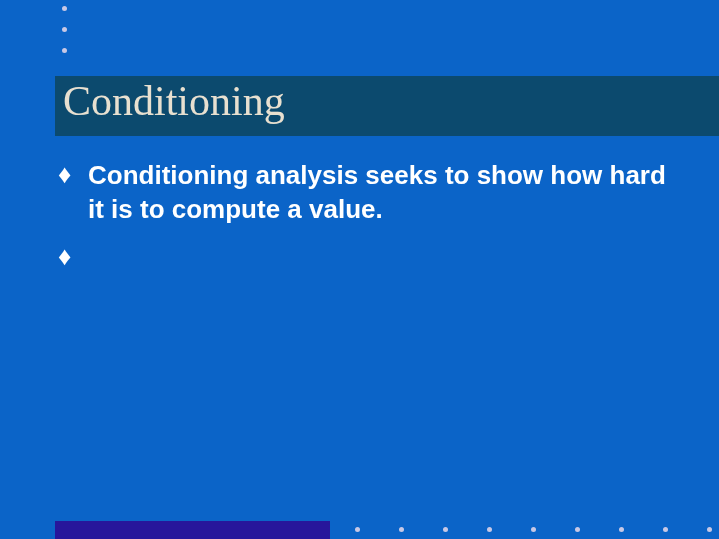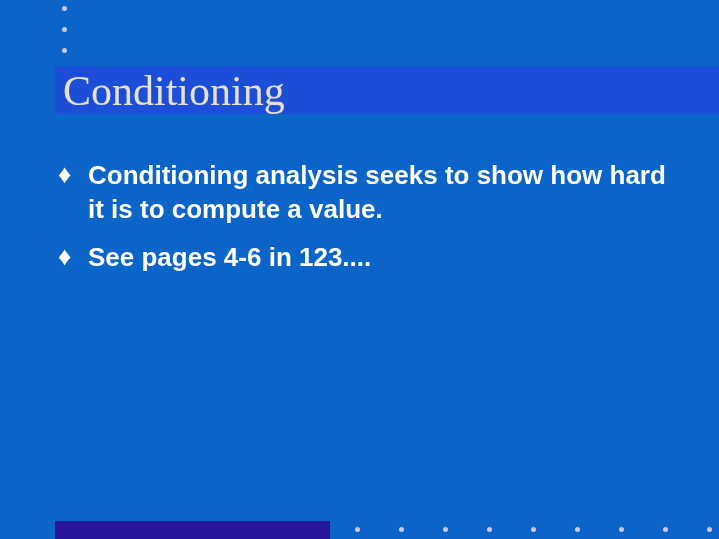--- a/index.html
+++ b/index.html
@@ -28,24 +28,24 @@
     height: 5px;
     background: #C8C8E6;
     border-radius: 50%;
     margin-bottom: 16px;
   }
 
   
   .title-bar {
     position: absolute;
     left: 55px;
-    top: 66px;
+    top: 76px;
     width: 664px;
-    height: 48px;
-    background: #1d4ed8;
+    height: 60px;
+    background: #0c4a6e;
   }
   .title-text {
     position: absolute;
     left: 8px;
     top: -2px;
     font-size: 42px;
     line-height: 54px;
     color: #E8E0D0;
     font-family: "Liberation Serif", serif;
     font-weight: normal;
@@ -123,21 +123,20 @@
 
   <div class="body">
 
     <div class="bullet-row">
       <span class="bullet-mark">♦</span>
       <span class="bullet-text">Conditioning analysis seeks to show how hard it is to compute a value.</span>
     </div>
 
     <div class="bullet-row">
       <span class="bullet-mark">♦</span>
-      <span class="bullet-text">See pages 4-6 in 123....</span>
     </div>
 
   </div>
 
   <div class="bottom-bar"></div>
   <div class="bottom-dots" id="bottom-dots">
       <div class="bdot" style="left: 0px; background: rgb(200, 200, 230);"></div>
       <div class="bdot" style="left: 44px; background: rgb(200, 200, 230);"></div>
       <div class="bdot" style="left: 88px; background: rgb(200, 200, 230);"></div>
       <div class="bdot" style="left: 132px; background: rgb(200, 200, 230);"></div>

